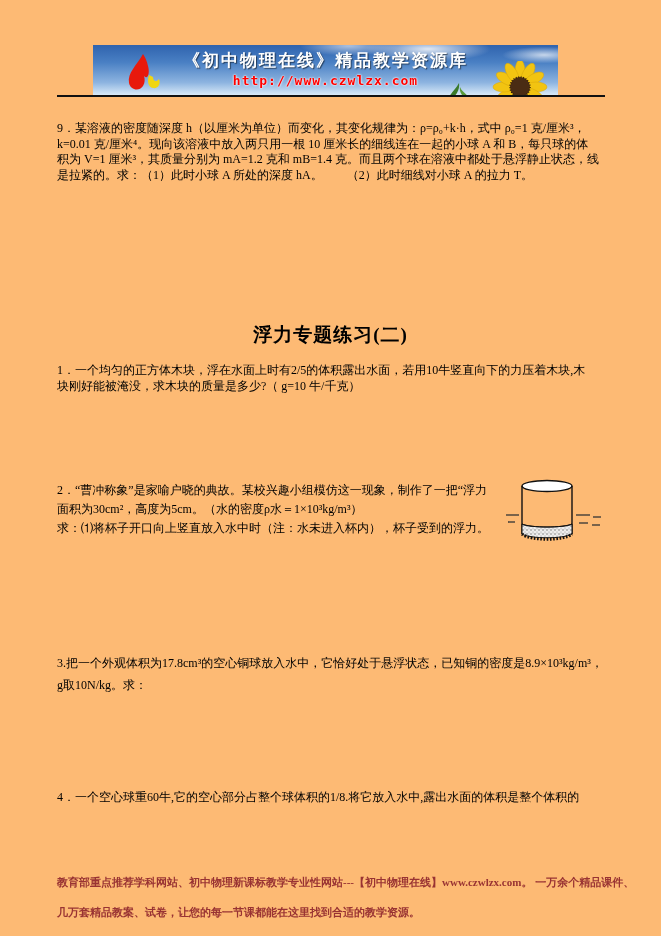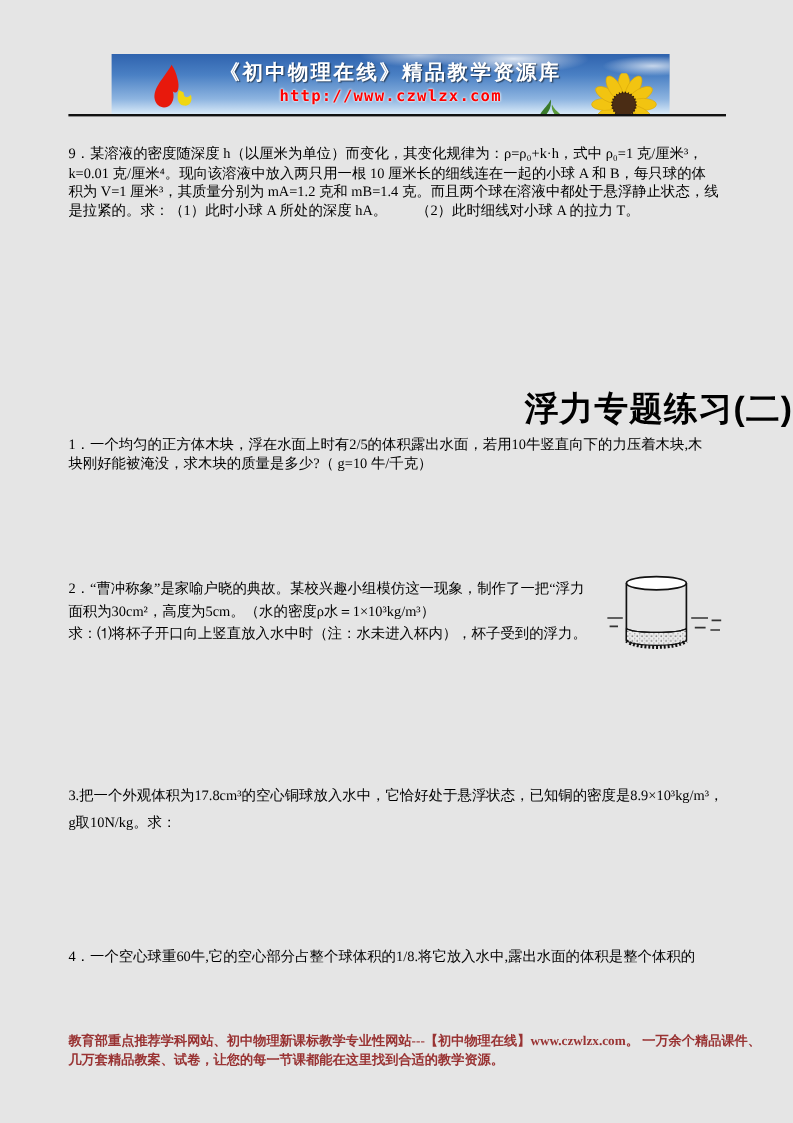--- a/index.html
+++ b/index.html
@@ -1,19 +1,19 @@
 <!DOCTYPE html>
 <html><head>
 <meta charset="utf-8">
 <style>
   html,body{margin:0;padding:0;background:#888;}
   .page{
     position:relative;
     width:661px;height:936px;
-    background:#e5e5e5;
+    background:#fdba74;
     font-family:"Liberation Serif","DejaVu Serif",serif;
     color:#000;
     overflow:hidden;
     margin:0 auto;
   }
   
   .banner{
     position:absolute;left:93px;top:45px;width:465px;height:50px;
     background:
       radial-gradient(ellipse 90px 18px at 72% 8%, rgba(255,255,255,.85), rgba(255,255,255,0) 70%),
@@ -45,32 +45,32 @@
   
   .para{position:absolute;left:57px;width:556px;font-size:12px;}
   .para .tline{white-space:nowrap;}
   #p9{top:121px;line-height:15.5px;}
   #p1{top:362px;line-height:16px;}
   #p2{top:481px;line-height:19px;}
   #p3{top:652px;line-height:22px;}
   #p4{top:789px;line-height:16px;}
   .doc-title{
     position:absolute;left:0;top:322px;width:100%;
-    text-align:right;font-size:28px;font-weight:bold;
-    font-family:Liberation Sans, sans-serif;
+    text-align:center;font-size:19px;font-weight:bold;
+    font-family:Liberation Serif, serif;
     letter-spacing:1px;
   }
   .figure-cup{position:absolute;left:506px;top:477px;width:96px;height:72px;}
   
   .footer{
     position:absolute;left:57px;top:860px;width:560px;
     font-size:11px;font-weight:bold;color:#993333;line-height:16px;
     font-family:"Liberation Serif","DejaVu Serif",serif;
   }
-  .footer .tline{white-space:nowrap;}
+  .footer .tline{white-space:nowrap;margin-top:14px;}
 </style>
 </head>
 <body>
 
 <div class="page">
 
   <div class="banner">
     <svg class="banner-logo" viewBox="0 0 52 42">
       <path d="M24,1 C18,12 8,20 10,30 C11.5,37 20,39 24,33 C26,30 26,26 25,23 C29,27 31,20 29,13 C28,8 26,4 24,1 Z" fill="#e8190c"></path>
       <path d="M30,22 C28,28 29,34 34,35 C39,36 42,31 40,26 C38,29 34,29 34,24 Z" fill="#f0d612"></path>

